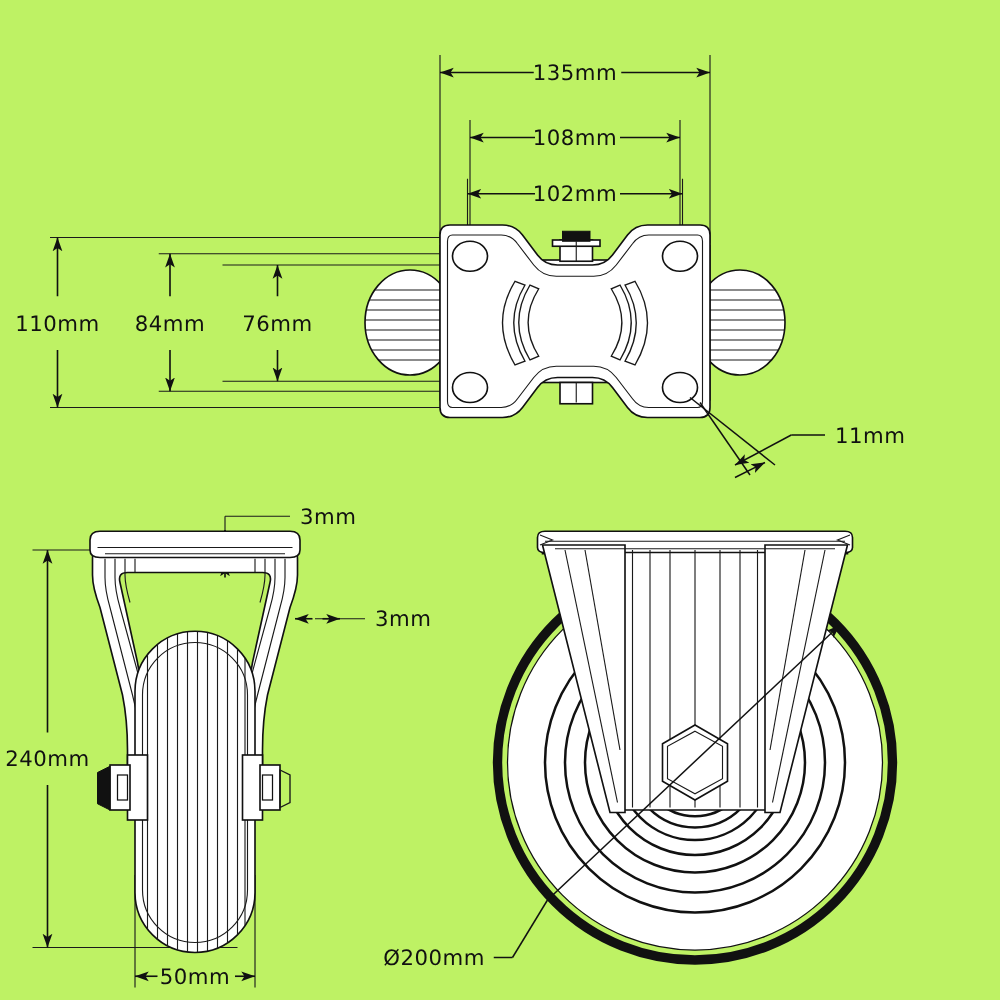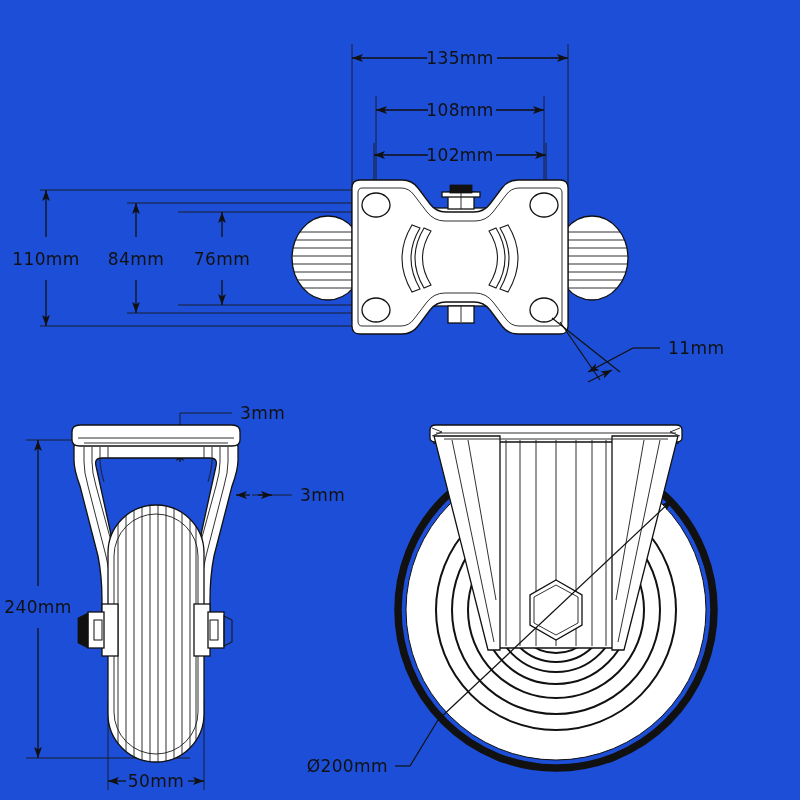--- a/index.html
+++ b/index.html
@@ -5,21 +5,21 @@
 <style>
   html, body {
     margin: 0;
     padding: 0;
     background: #ffffff;
   }
   #sheet {
     position: relative;
     width: 800px;
     height: 800px;
-    background: #1d4ed8;
+    background: #bef264;
     overflow: hidden;
     font-family: "DejaVu Sans", sans-serif;
   }
   #sheet svg {
     position: absolute;
     top: 0;
     left: 0;
     width: 800px;
     height: 800px;
   }

